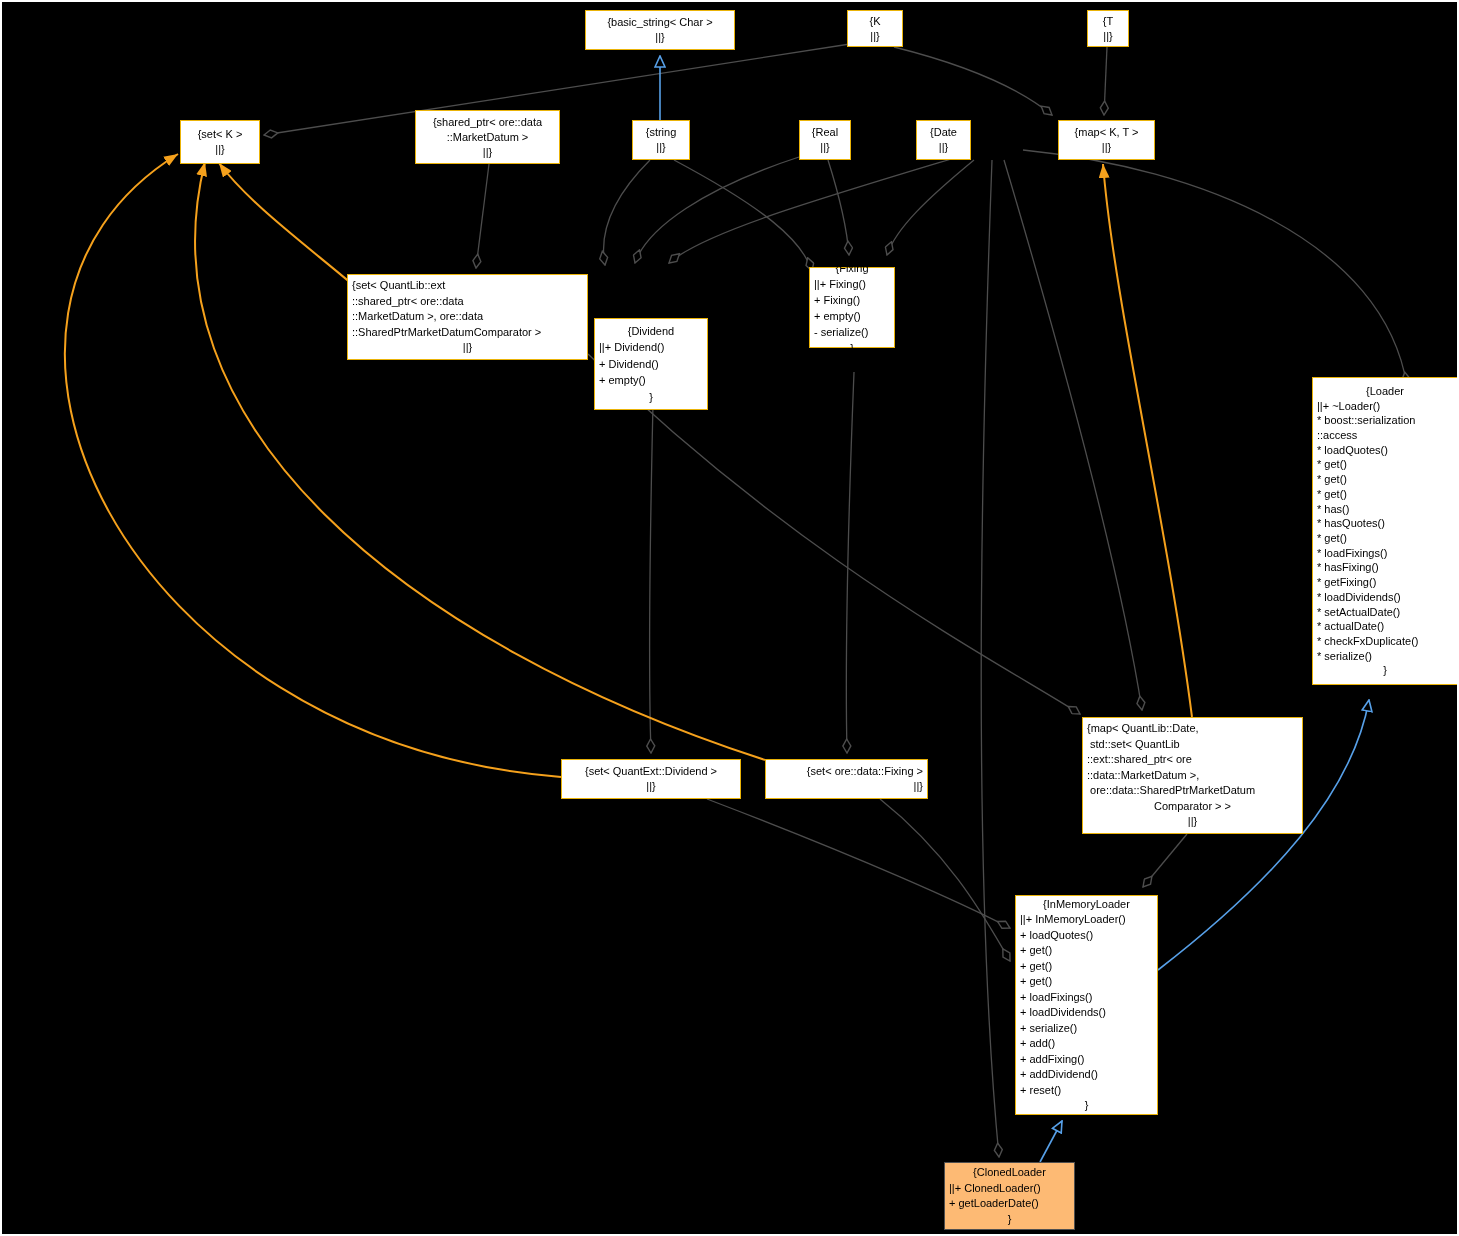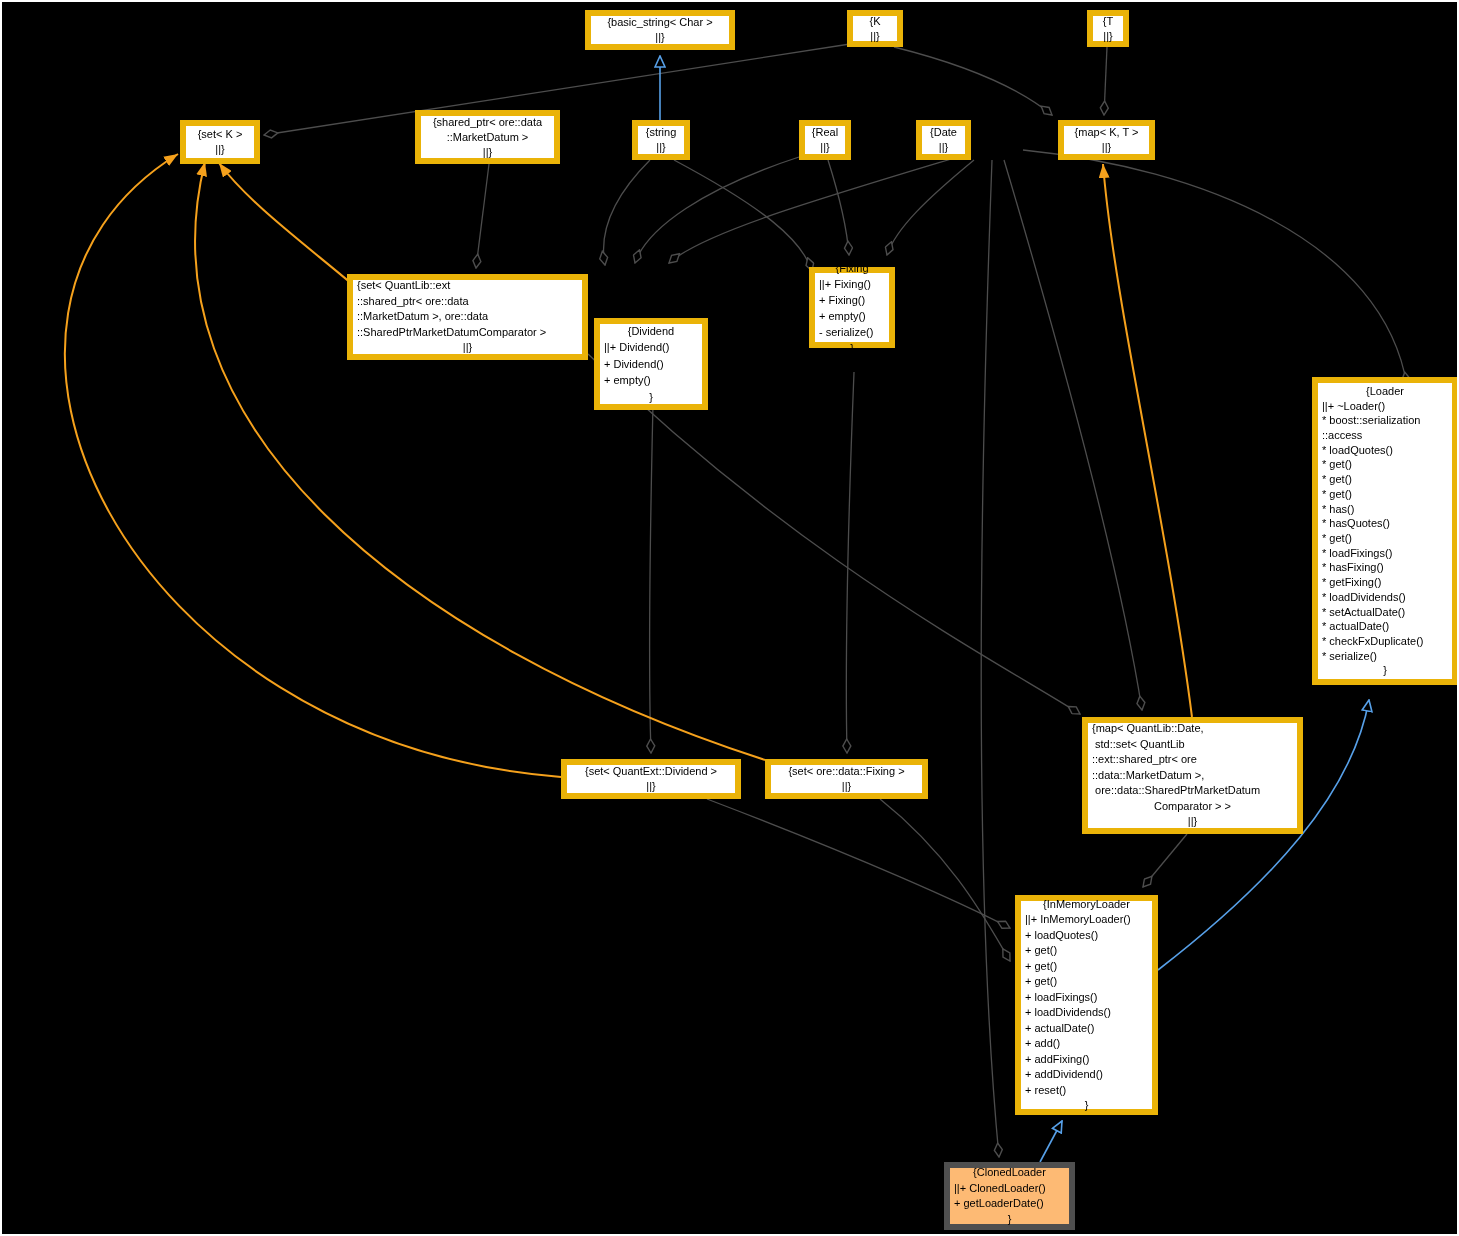--- a/index.html
+++ b/index.html
@@ -9,21 +9,21 @@
     background:#000;
     box-sizing:border-box;
     border:2px solid #ffffff;
     font-family:"Liberation Sans", sans-serif;
     overflow:hidden;
   }
   #edges{position:absolute;left:0;top:0;width:1459px;height:1236px;}
   .node{
     position:absolute;
     background:#ffffff;
-    border:6px solid #eab308;
+    border:1px solid #eab308;
     color:#000;
     font-size:11px;
     line-height:15px;
     box-sizing:border-box;
     display:flex;
     flex-direction:column;
     justify-content:center;
     padding:1px 4px;
     z-index:2;
   }
@@ -187,35 +187,35 @@
     <div class="l"> ore::data::SharedPtrMarketDatum</div>
     <div class="c">Comparator &gt; &gt;</div>
     <div class="c">||}</div>
   </div>
 
   <div class="node" style="left:559px;top:757px;width:180px;height:40px;">
     <div class="c">{set&lt; QuantExt::Dividend &gt;</div>
     <div class="c">||}</div>
   </div>
 
-  <div class="node" style="left:763px;top:757px;width:163px;height:40px;">
+  <div class="node" style="left:763px;top:757px;width:163px;height:40px;align-items:flex-end;">
     <div class="c">{set&lt; ore::data::Fixing &gt;</div>
     <div class="c">||}</div>
   </div>
 
   <div class="node" style="left:1013px;top:893px;width:143px;height:220px;line-height:15.5px;">
     <div class="c">{InMemoryLoader</div>
     <div class="l">||+ InMemoryLoader()</div>
     <div class="l">+ loadQuotes()</div>
     <div class="l">+ get()</div>
     <div class="l">+ get()</div>
     <div class="l">+ get()</div>
     <div class="l">+ loadFixings()</div>
     <div class="l">+ loadDividends()</div>
-    <div class="l">+ actualDate()</div>
+    <div class="l">+ serialize()</div>
     <div class="l">+ add()</div>
     <div class="l">+ addFixing()</div>
     <div class="l">+ addDividend()</div>
     <div class="l">+ reset()</div>
     <div class="c">}</div>
   </div>
 
   <div class="node hl" style="left:942px;top:1160px;width:131px;height:68px;line-height:15.5px;">
     <div class="c">{ClonedLoader</div>
     <div class="l">||+ ClonedLoader()</div>

